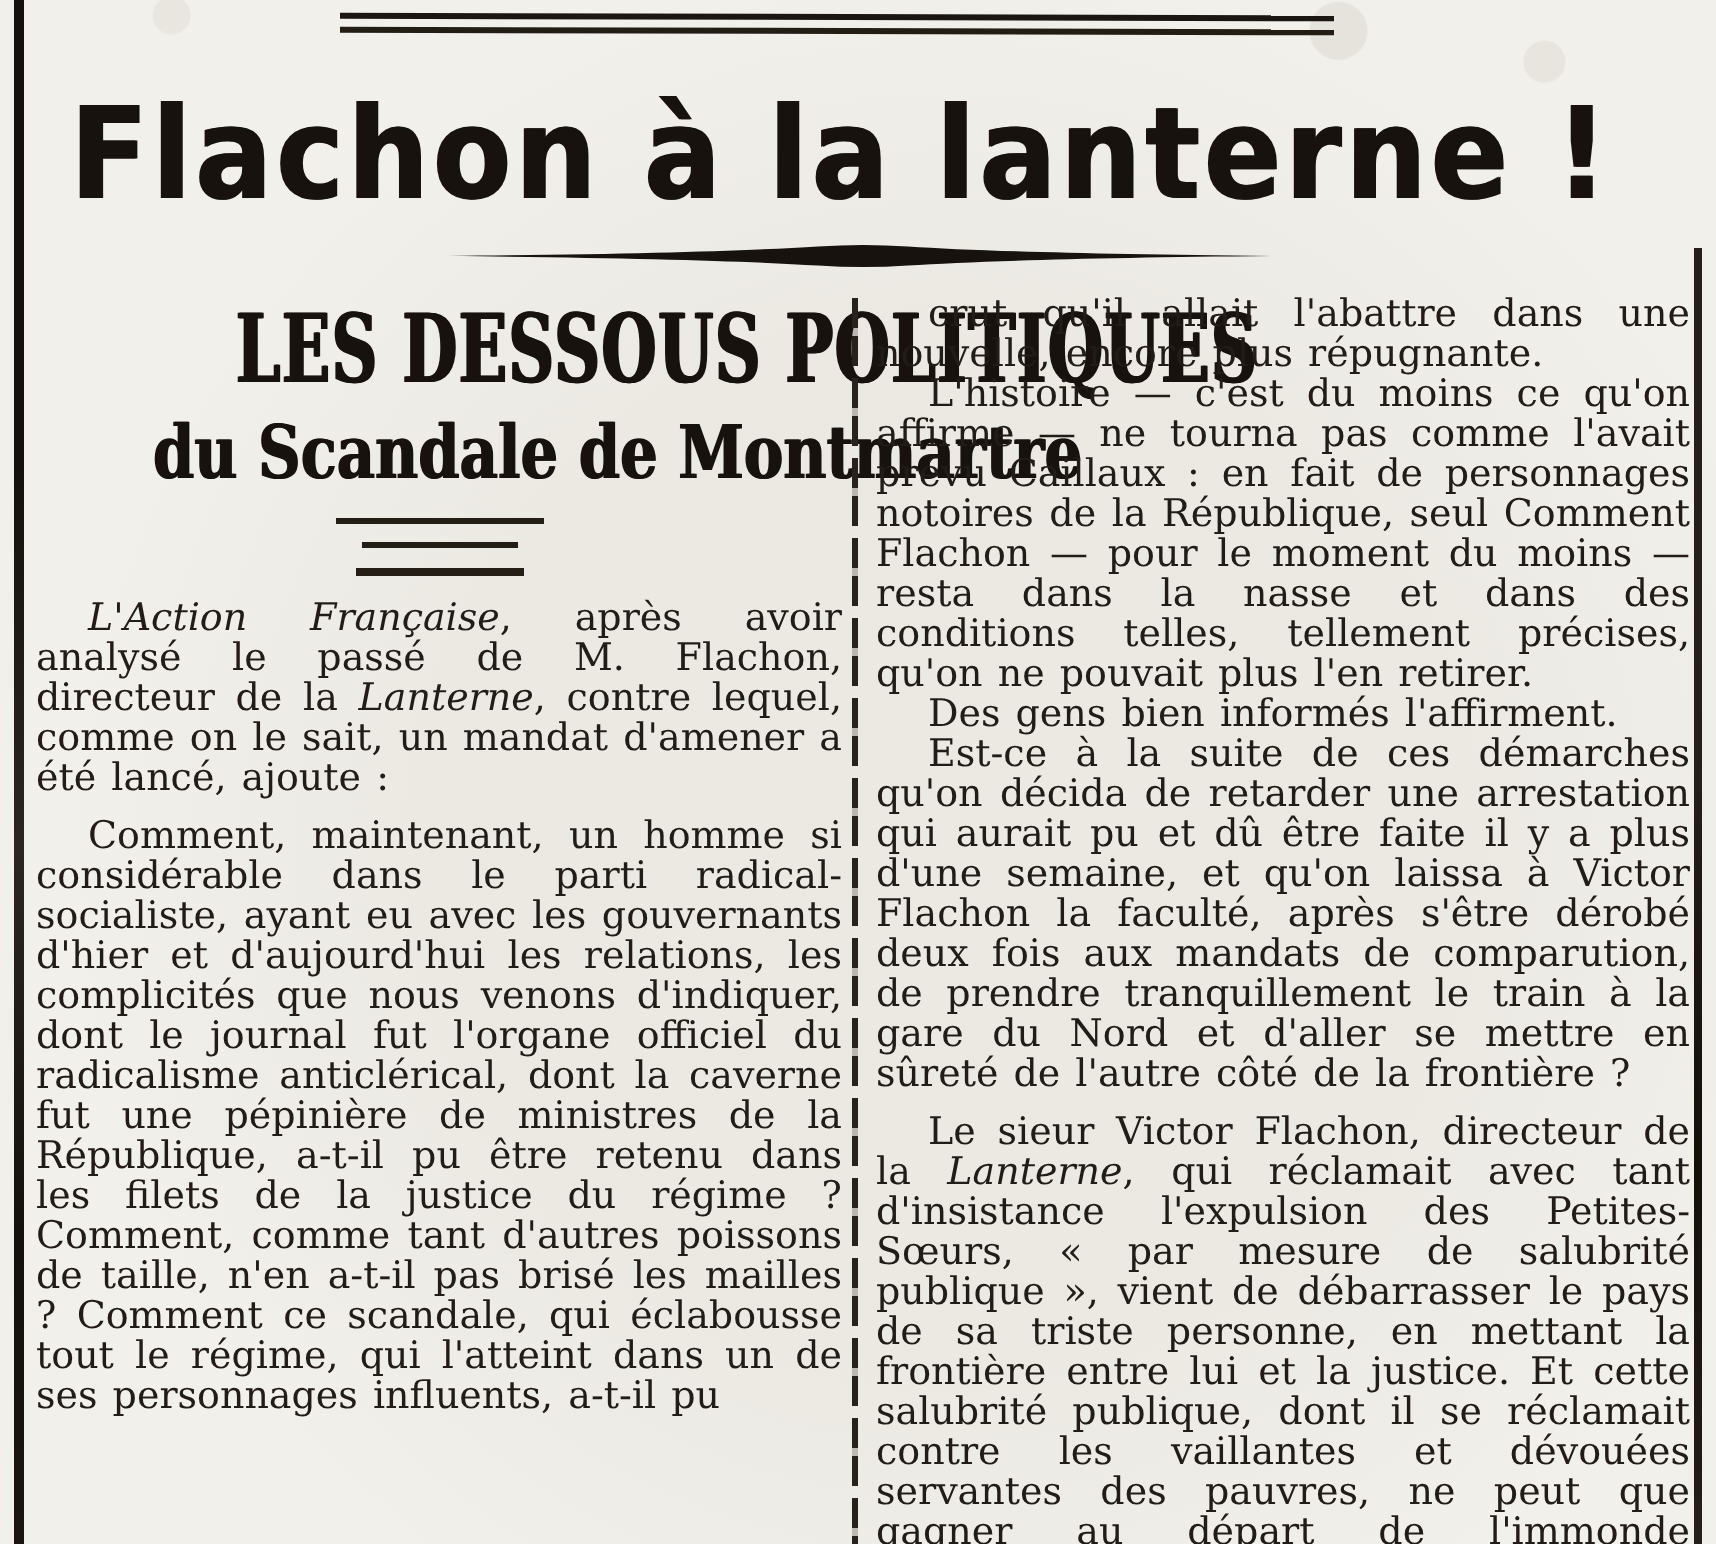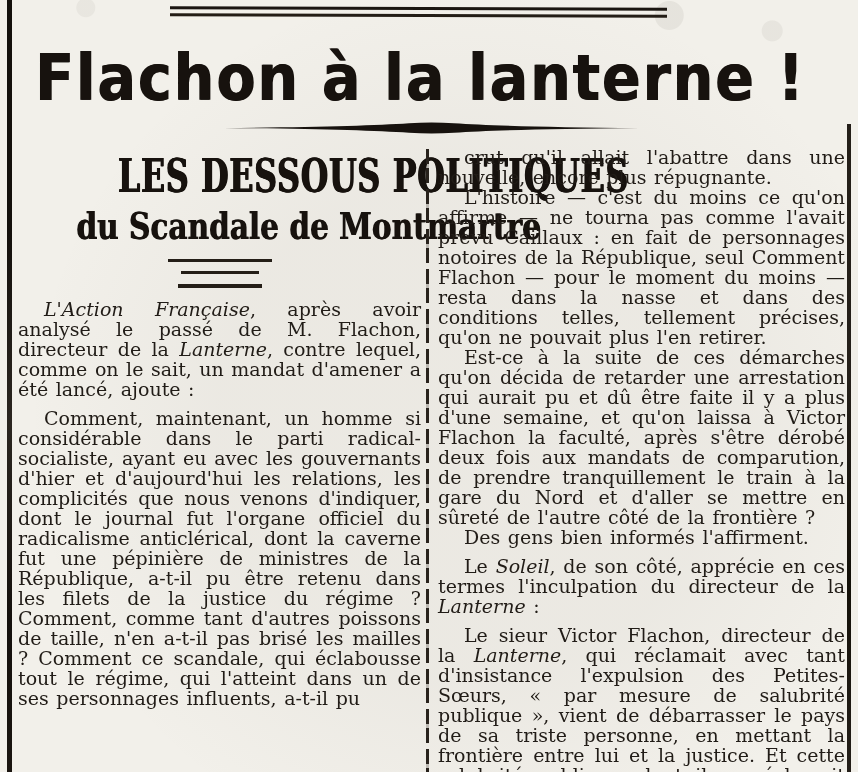--- a/index.html
+++ b/index.html
@@ -132,21 +132,20 @@
           <p class="gap"><span>Comment, maintenant, un homme si considérable dans le parti radical-socialiste, ayant eu avec les gouvernants d'hier et d'aujourd'hui les relations, les complicités que nous venons d'indiquer, dont le journal fut l'organe officiel du radicalisme anticlérical, dont la caverne fut une pépinière de ministres de la République, a-t-il pu être retenu dans les filets de la justice du régime ? Comment, comme tant d'autres poissons de taille, n'en a-t-il pas brisé les mailles ? Comment ce scandale, qui éclabousse tout le régime, qui l'atteint dans un de ses personnages influents, a-t-il pu</span></p>
         </div>
     </div>
 
     <div class="col-divider"></div>
 
     <div class="col col-right">
       <div class="body">
           <p><span>crut qu'il allait l'abattre dans une nouvelle, encore plus répugnante.</span></p>
           <p><span>L'histoire — c'est du moins ce qu'on affirme — ne tourna pas comme l'avait prévu Caillaux : en fait de personnages notoires de la République, seul Comment Flachon — pour le moment du moins — resta dans la nasse et dans des conditions telles, tellement précises, qu'on ne pouvait plus l'en retirer.</span></p>
+          <p><span>Des gens bien informés l'affirment.</span></p>
           <p><span>Est-ce à la suite de ces démarches qu'on décida de retarder une arrestation qui aurait pu et dû être faite il y a plus d'une semaine, et qu'on laissa à Victor Flachon la faculté, après s'être dérobé deux fois aux mandats de comparution, de prendre tranquillement le train à la gare du Nord et d'aller se mettre en sûreté de l'autre côté de la frontière ?</span></p>
-          <p><span>Des gens bien informés l'affirment.</span></p>
-          <p class="gap"><span>Le </span><i>Soleil</i><span>, de son côté, apprécie en ces termes l'inculpation du directeur de la </span><i>Lanterne</i><span> :</span></p>
           <p class="gap"><span>Le sieur Victor Flachon, directeur de la </span><i>Lanterne</i><span>, qui réclamait avec tant d'insistance l'expulsion des Petites-Sœurs, « par mesure de salubrité publique », vient de débarrasser le pays de sa triste personne, en mettant la frontière entre lui et la justice. Et cette salubrité publique, dont il se réclamait contre les vaillantes et dévouées servantes des pauvres, ne peut que gagner au départ de l'immonde personnage qui défraie la chronique.</span></p>
         </div>
     </div>
 
   </div>
 </div>
 
 </body></html>

